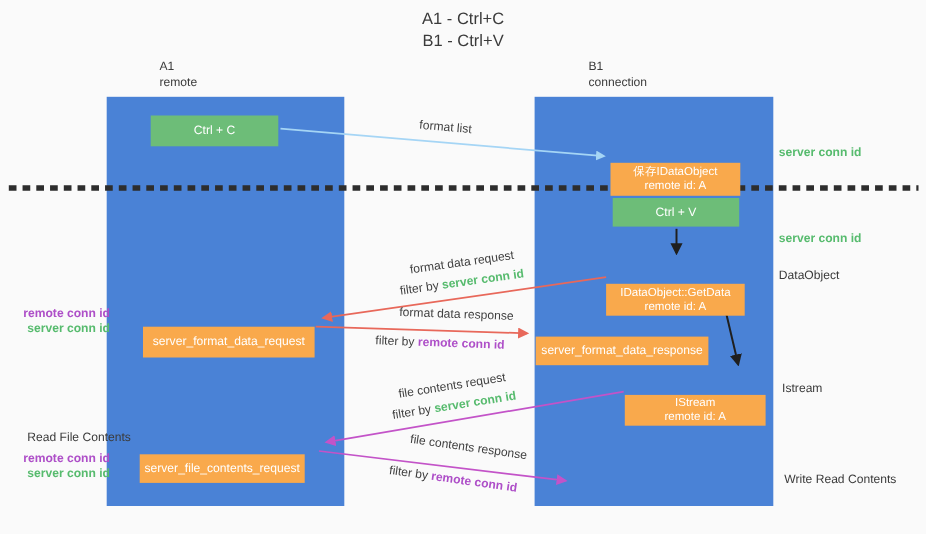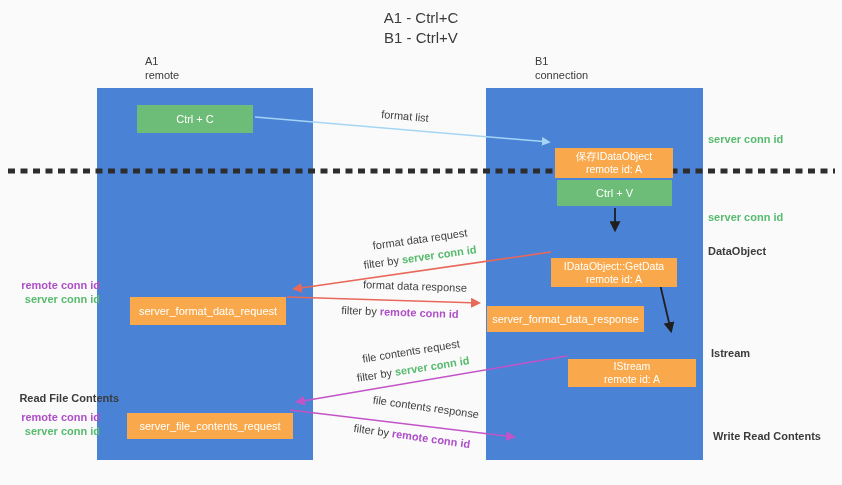--- a/index.html
+++ b/index.html
@@ -36,28 +36,28 @@
         text-align:center;color:#fff;font-size:11px;line-height:13px;}
   .green{background:var(--node-green);}
   .orange{background:var(--node-orange);margin-top:20px;}
   .n-ctrlc{left:137px;top:105px;width:116px;height:28px}
   .n-save{left:555px;top:128px;width:118px;height:30px;font-size:10.5px}
   .n-ctrlv{left:557px;top:180px;width:115px;height:26px}
   .n-getdata{left:551px;top:238px;width:126px;height:29px;font-size:10.5px}
   .n-freq{left:130px;top:277px;width:156px;height:28px}
   .n-fresp{left:487px;top:286px;width:157px;height:26px}
   .n-istream{left:568px;top:339px;width:128px;height:28px;font-size:10.5px}
-  .n-creq{left:127px;top:393px;width:166px;height:26px}
+  .n-creq{left:127px;top:393px;width:150px;height:26px}
   .n-cresp{left:523px;top:427px;width:157px;height:26px}
 
   .sl{position:absolute;font-size:11px;white-space:nowrap;}
   .bold{font-weight:bold;}
   .green-txt{color:var(--text-green);}
   .purple-txt{color:var(--text-purple);}
-  .dark-txt{color:var(--text-dark);font-weight:bold;}
+  .dark-txt{color:var(--text-dark);}
   .s1{left:708px;top:133px}
   .s2{left:708px;top:211px}
   .s3{left:708px;top:245px}
   .s4{left:711px;top:347px}
   .s5{left:713px;top:430px}
 
   .lgrp{position:absolute;text-align:right;font-size:11px;line-height:14px;}
   .l1{left:0;top:278px;width:100px}
   .l2{left:0;top:391px;width:119px}
   .l3{left:0;top:410px;width:100px}

